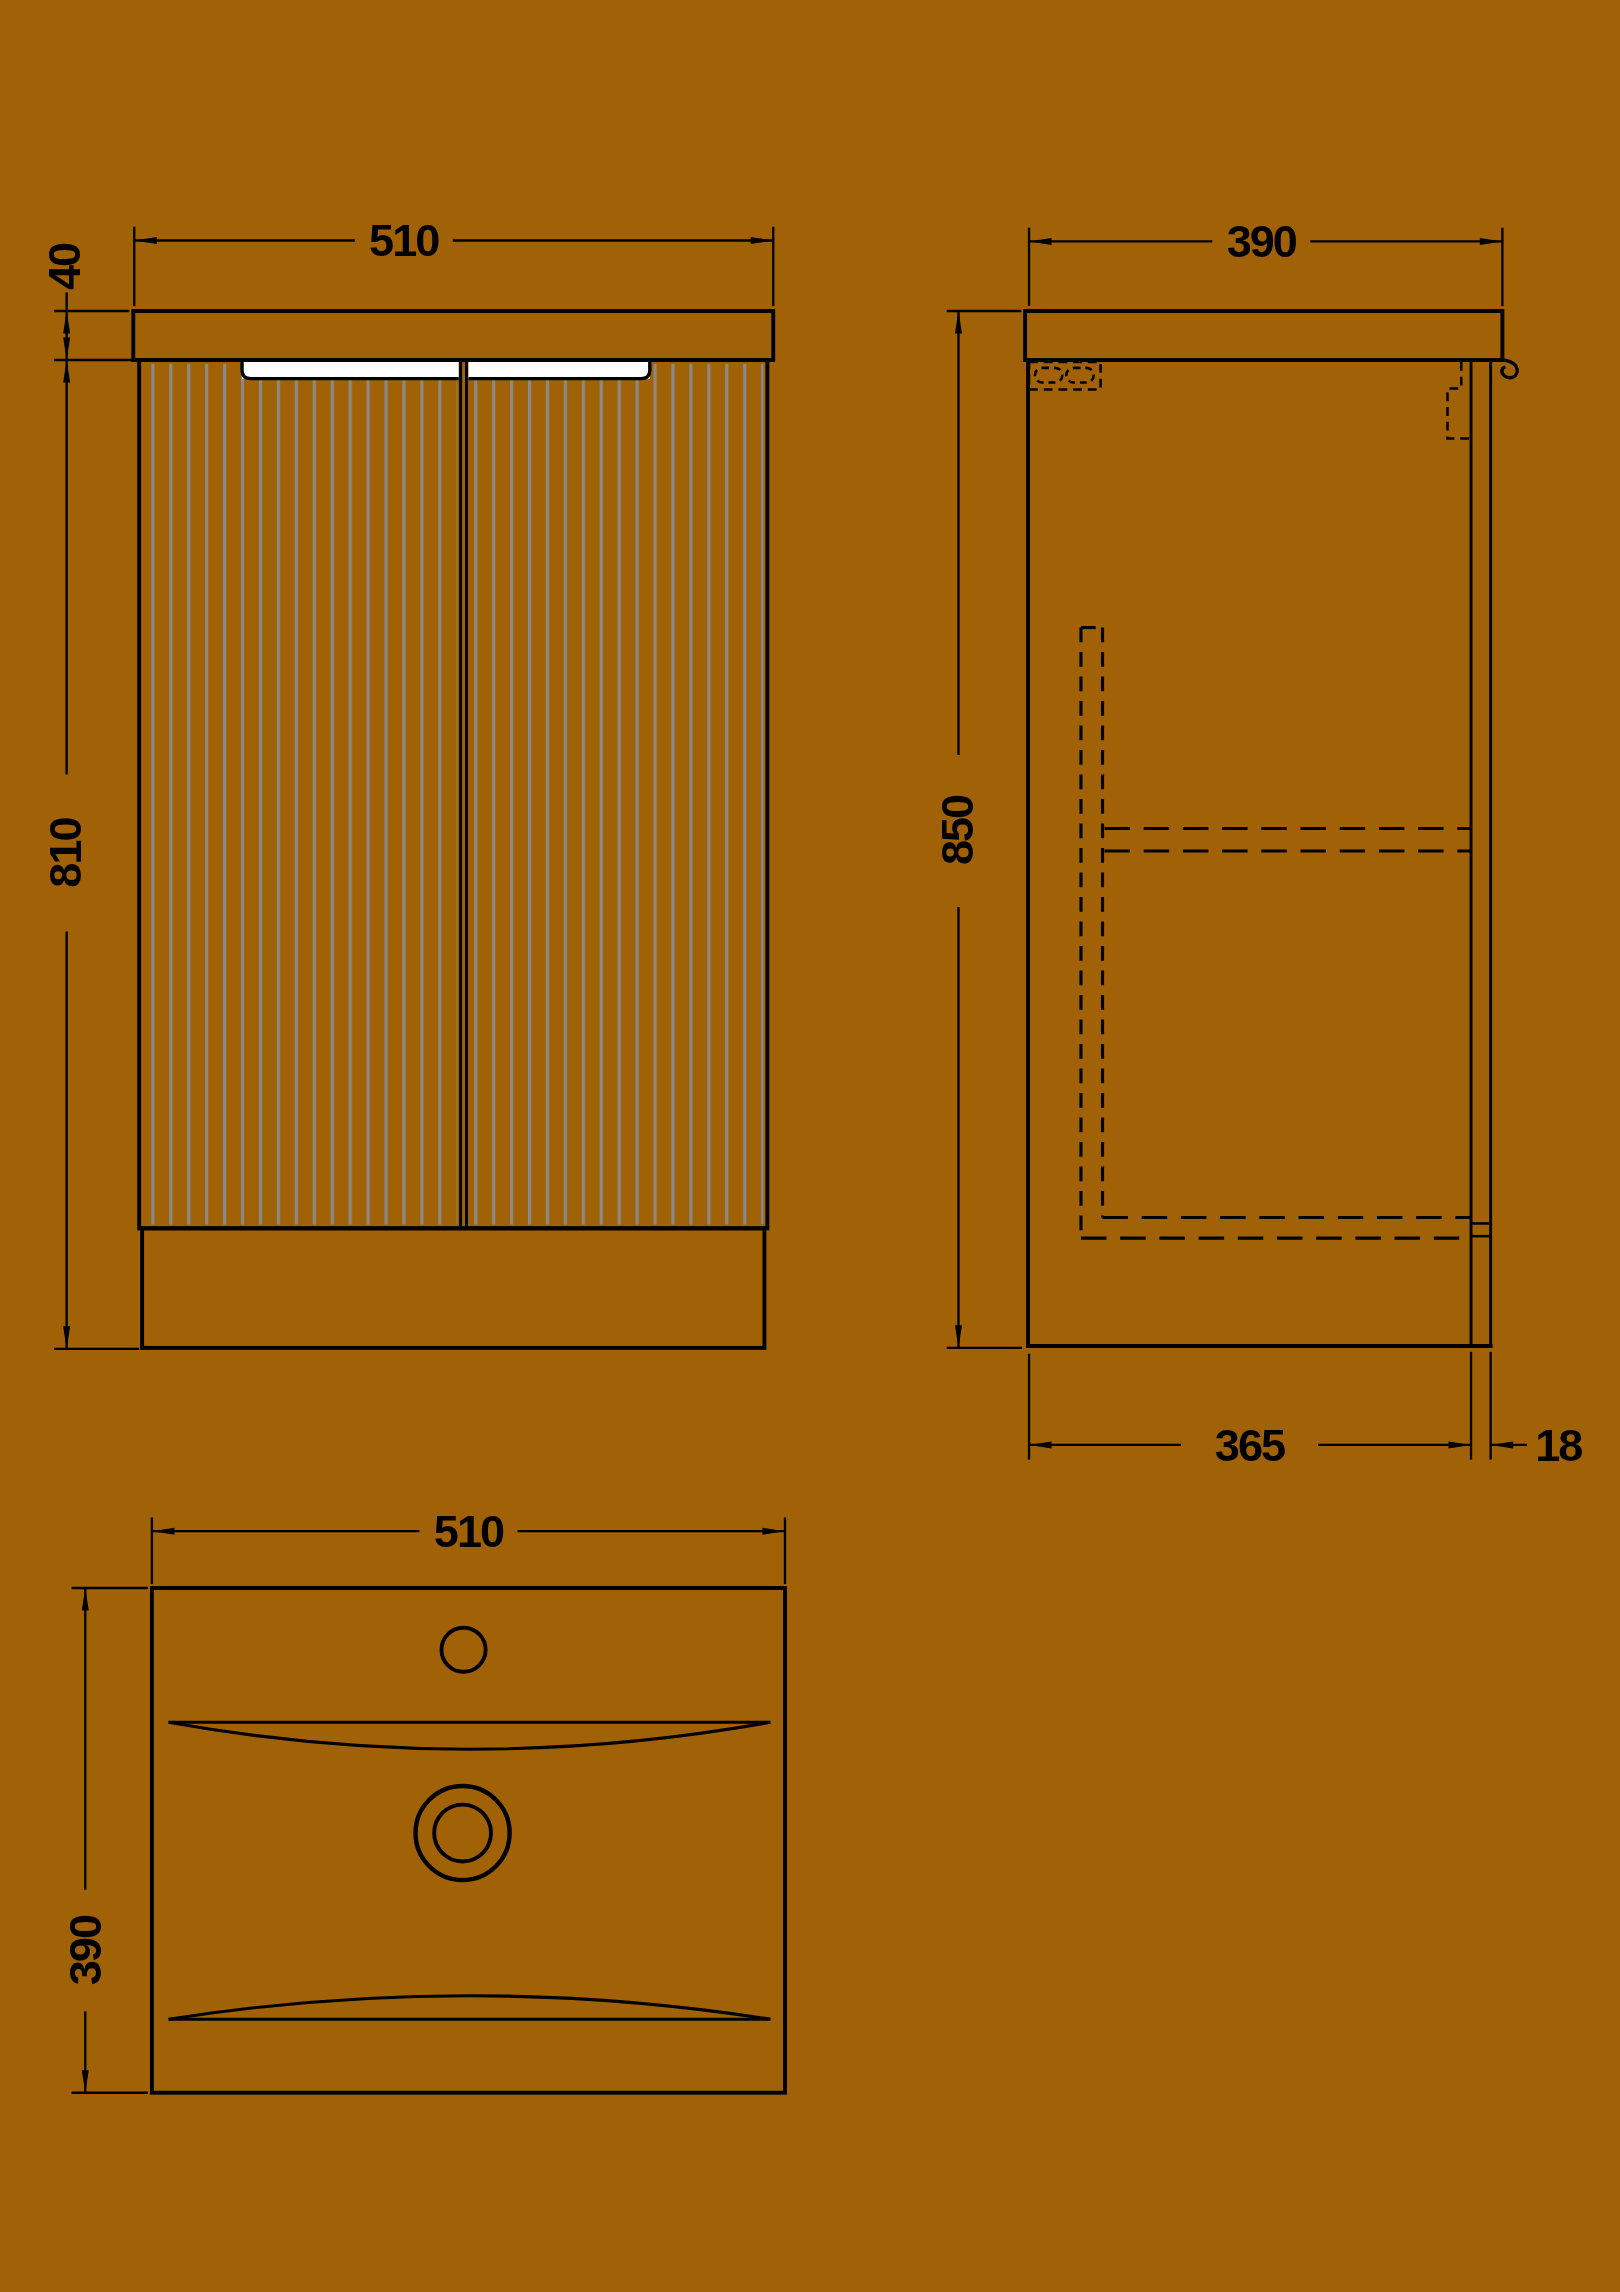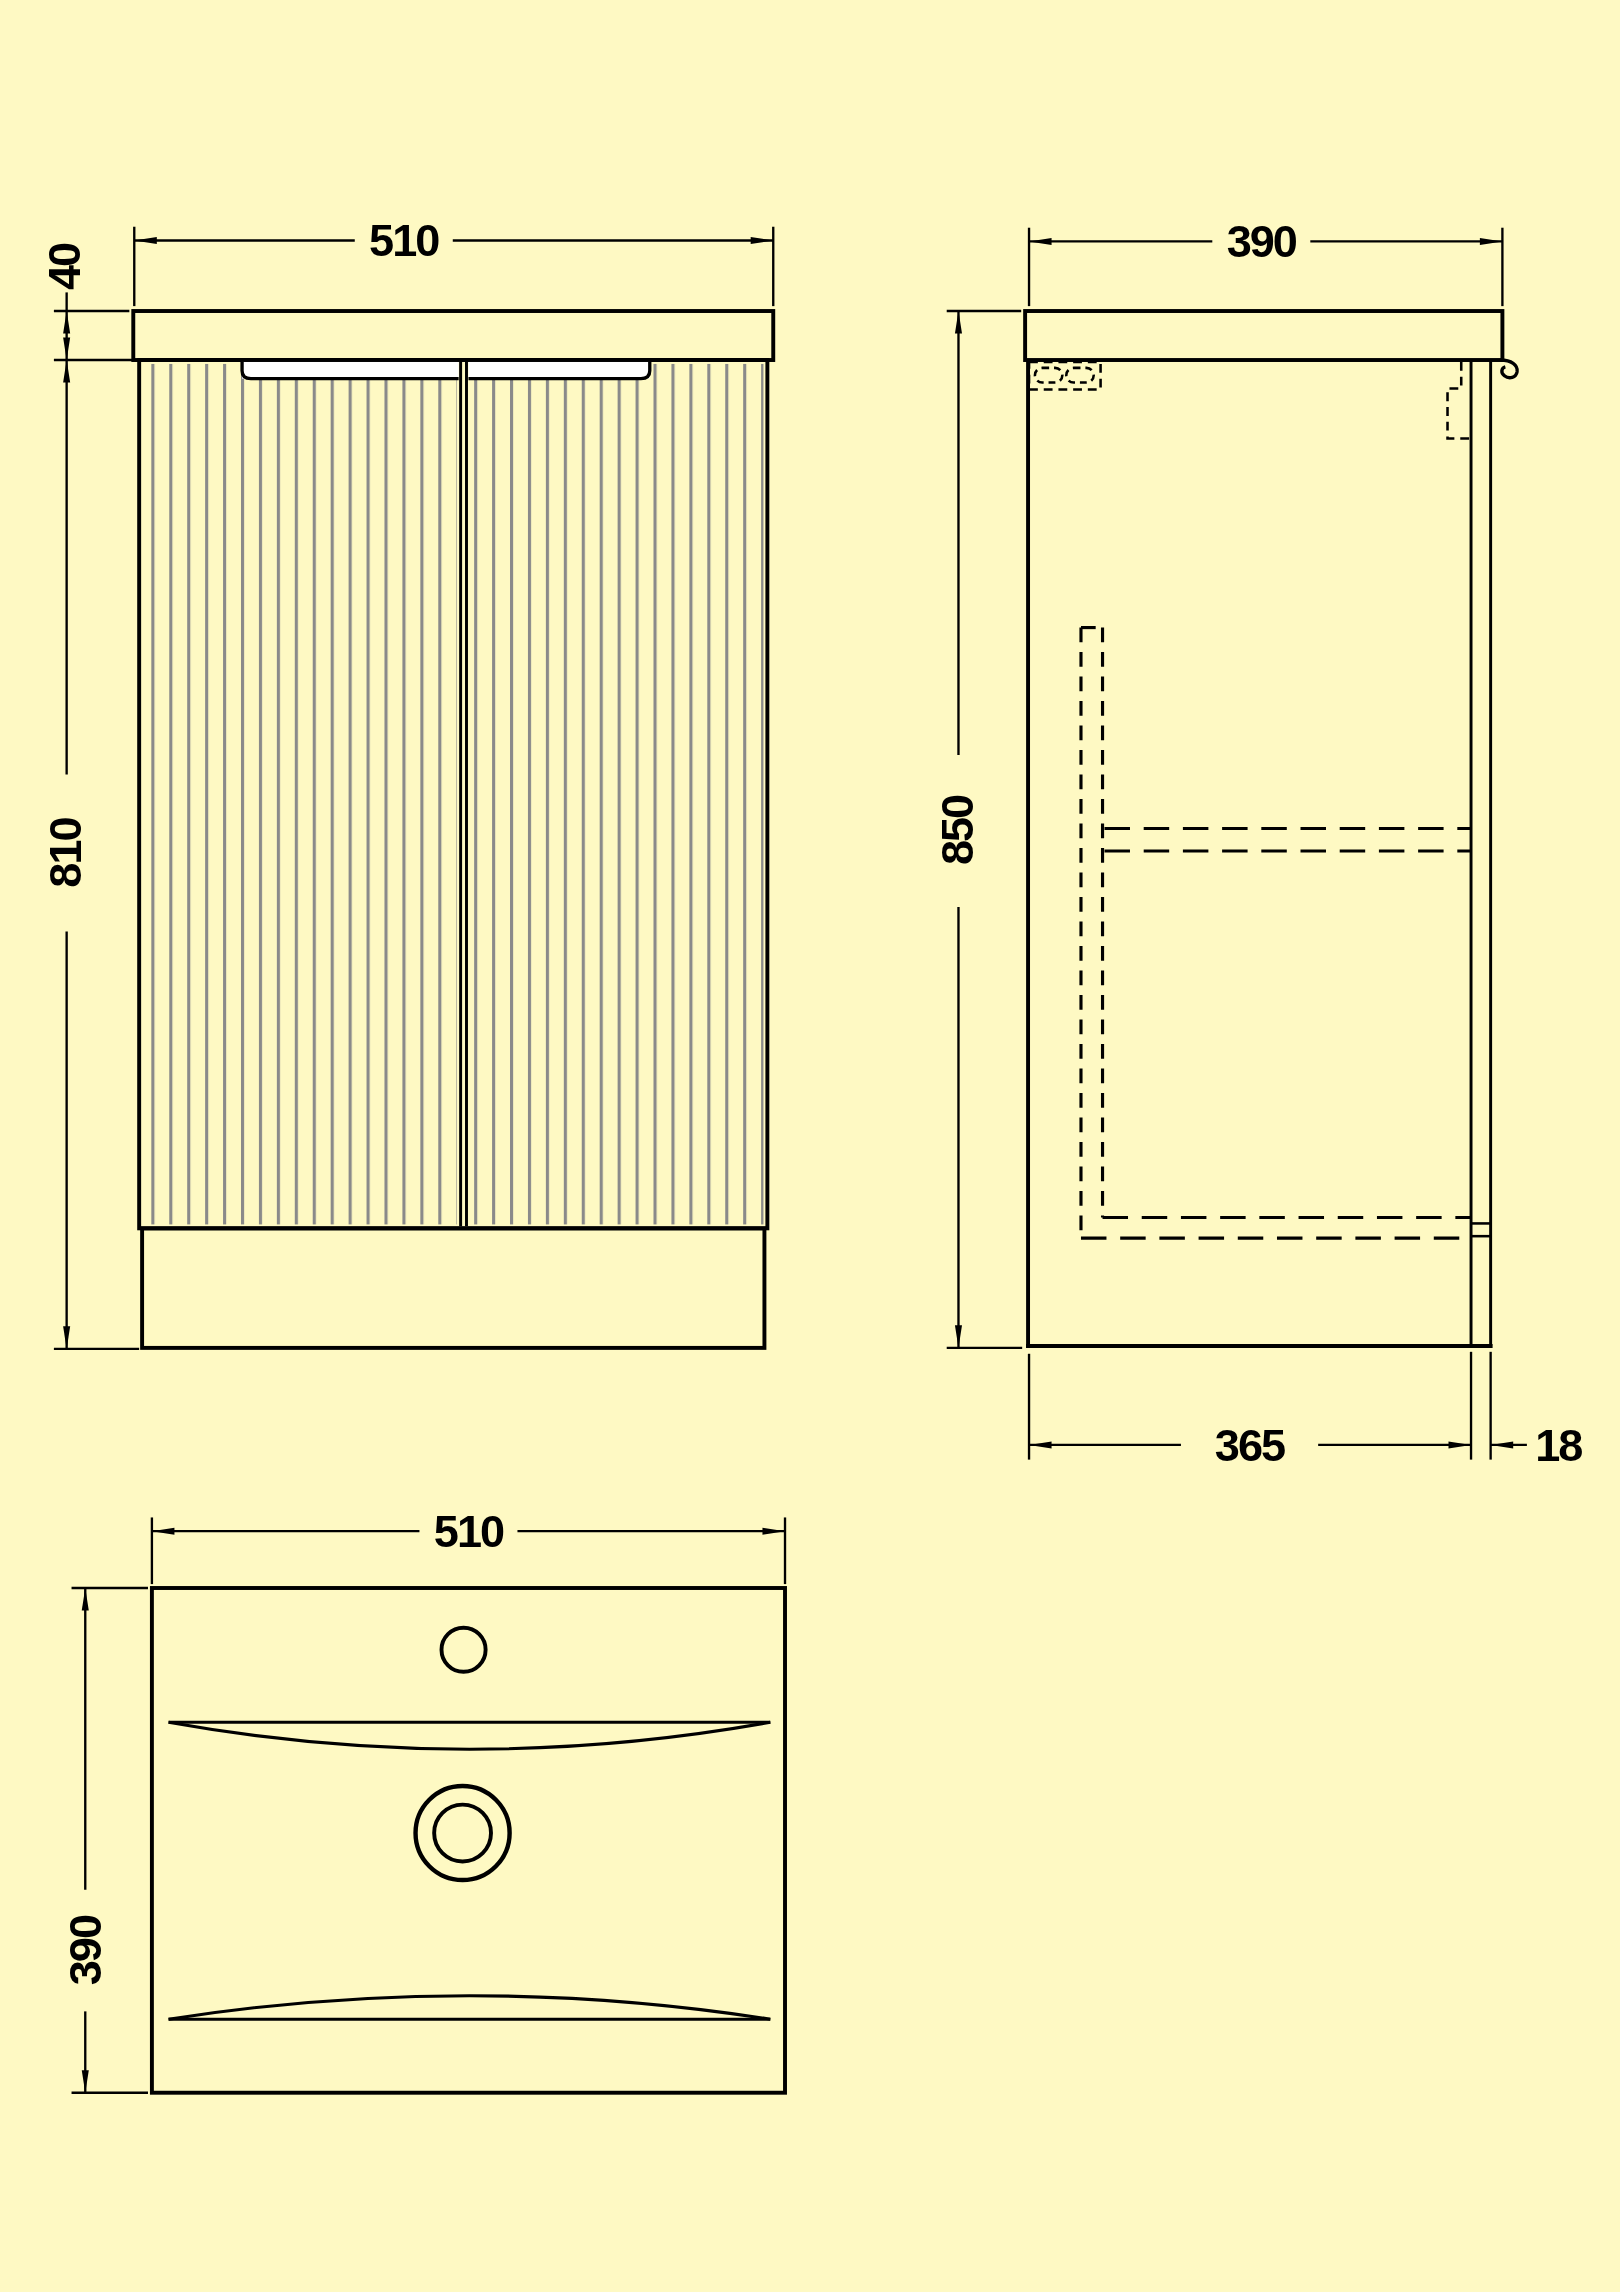--- a/index.html
+++ b/index.html
@@ -1,16 +1,16 @@
 <!DOCTYPE html>
 <html><head>
 <meta charset="utf-8">
 <style>
   html,body{margin:0;padding:0;background:#fff;}
-  .canvas{position:relative;width:1620px;height:2293px;background:#fef9c3;overflow:hidden;
+  .canvas{position:relative;width:1620px;height:2293px;background:#a16207;overflow:hidden;
           font-family:"Liberation Sans", sans-serif;}
   svg{position:absolute;left:0;top:0;}
   text{font-family:"Liberation Sans","DejaVu Sans",sans-serif;font-weight:bold;
        font-size:46px;letter-spacing:-2px;fill:#000;}
   .outline{fill:none;stroke:#000;stroke-width:4;}
   .thin{fill:none;stroke:#000;stroke-width:2.4;}
   .dash{fill:none;stroke:#000;stroke-width:3.2;}
   .dash2{fill:none;stroke:#000;stroke-width:2.6;}
 </style>
 </head>

